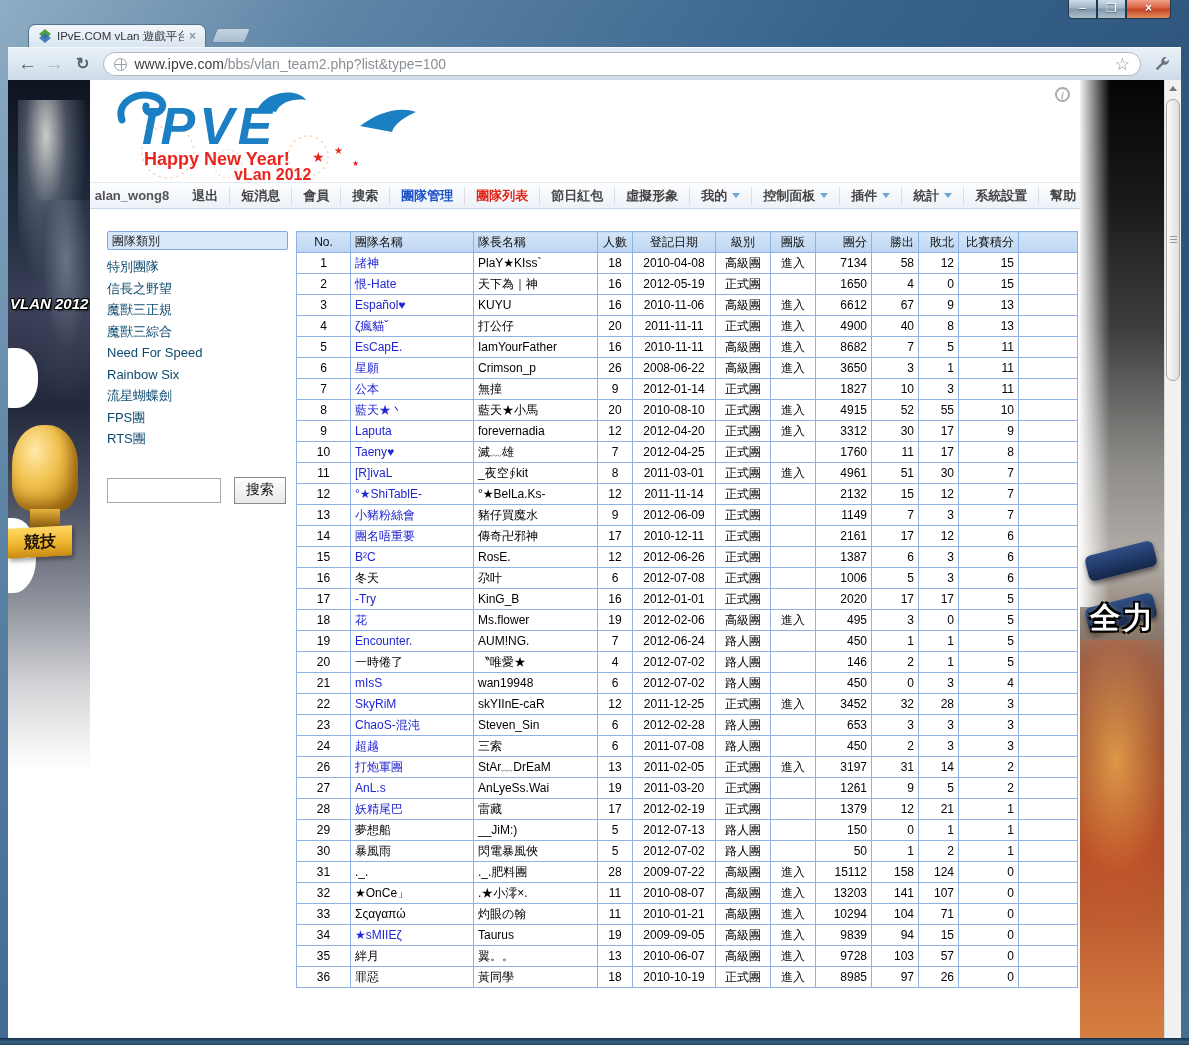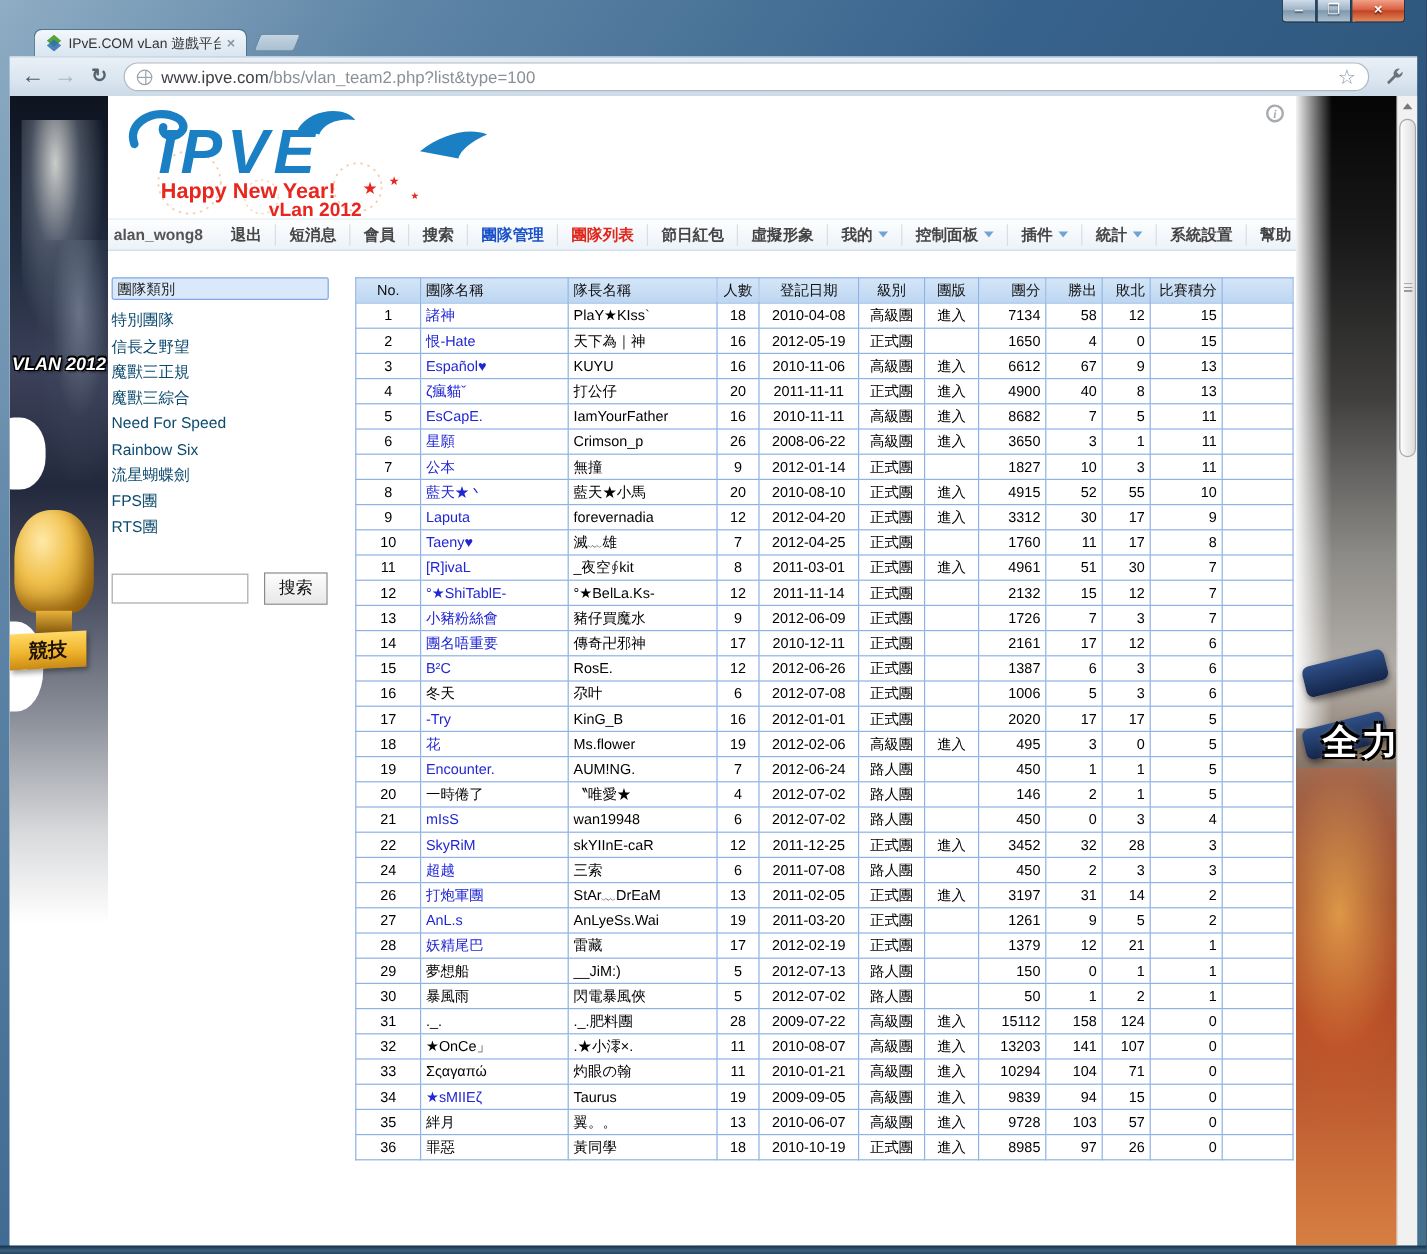--- a/index.html
+++ b/index.html
@@ -77,49 +77,49 @@
     background:linear-gradient(90deg,rgba(255,255,255,.95),rgba(255,255,255,0));}
   .armor1,.armor2{position:absolute;left:6px;width:70px;height:26px;border-radius:6px;
     background:linear-gradient(180deg,#2e4f86,#14254a);transform:rotate(-14deg);
     box-shadow:0 3px 5px rgba(0,0,0,.5);}
   .armor1{top:468px;}
   .armor2{top:520px;}
   .glow{position:absolute;left:-20px;top:560px;width:140px;height:300px;
     background:radial-gradient(ellipse at 40% 40%,rgba(255,180,80,.75) 0%,rgba(220,90,40,.4) 45%,rgba(0,0,0,0) 75%);}
   .full-power{position:absolute;left:10px;top:518px;font-size:30px;font-weight:bold;color:#fff;
     white-space:nowrap;letter-spacing:3px;
-    text-shadow:-2px -2px 0 #000,2px -2px 0 #000,-2px 2px 0 #000,2px 2px 0 #000,0 0 6px rgba(255,200,100,.8);margin-left:12px;}
+    text-shadow:-2px -2px 0 #000,2px -2px 0 #000,-2px 2px 0 #000,2px 2px 0 #000,0 0 6px rgba(255,200,100,.8);}
   
   .scrollbar{width:17px;height:100%;background:#f1f1f1;border-left:1px solid #dcdcdc;position:relative;flex:none;}
   .sb-up{height:17px;display:flex;align-items:center;justify-content:center;}
   .sb-up .tri{width:0;height:0;border-left:4px solid transparent;border-right:4px solid transparent;border-bottom:5px solid #777;}
   .sb-thumb{position:absolute;left:1px;top:19px;width:14px;height:282px;
     background:linear-gradient(90deg,#fcfcfc,#dedede);border:1px solid #a6a6a6;border-radius:7px;}
   .sb-grip{position:absolute;left:3px;top:50%;width:7px;height:8px;margin-top:-4px;
     background:repeating-linear-gradient(180deg,#9a9a9a 0 1px,transparent 1px 3px);}
   
   .content{flex:1;height:100%;position:relative;background:#fff;overflow:hidden;}
-  .site-header{height:102px;position:relative;}
+  .site-header{height:102px;position:relative;margin-left:10px;}
   .info-icon{position:absolute;right:10px;top:7px;width:15px;height:15px;border:2px solid #a7abaf;
     border-radius:50%;color:#a7abaf;font-size:10px;font-weight:bold;font-style:italic;
     text-align:center;line-height:14px;font-family:"Liberation Serif",serif;}
   .mainnav{height:27px;border-top:1px solid #e3ebf3;border-bottom:1px solid #c9d8e6;
     background:linear-gradient(180deg,#fdfeff,#ecf2f8);
     display:flex;align-items:center;justify-content:center;font-size:13px;color:#444;}
   .nav-user{font-weight:bold;color:#555;padding:0 12px;}
   .nav-item{padding:0 11px;font-weight:bold;color:#454545;border-left:1px solid #d9dee3;
     display:flex;align-items:center;gap:5px;white-space:nowrap;}
   .nav-item:first-of-type{border-left:none;}
   .nav-item .dd{width:0;height:0;border-left:4px solid transparent;border-right:4px solid transparent;
     border-top:5px solid #6fa4d4;}
   .nav-item.c-blue{color:#1a50c8;}
   .nav-item.c-red{color:#e0271b;}
   .main{display:flex;padding-top:22px;}
   
-  .sidebar{width:196px;flex:none;padding-left:3px;}
+  .sidebar{width:196px;flex:none;padding-left:17px;}
   .cat-title{width:181px;height:19px;background:#d9e8fa;border:1px solid #7fa8e0;border-radius:2px;
     font-size:12px;color:#222;padding:1px 4px 0;}
   .cat-list{margin:6px 0 0;padding:0;list-style:none;font-size:13px;color:#0c4a6e;}
   .cat-list li{line-height:21.5px;}
   .side-search{margin-top:27px;display:flex;align-items:center;gap:13px;}
   .side-search input{width:114px;height:25px;border:1px solid #a9a9a9;font-size:13px;padding:0 4px;outline:none;}
   .side-search button{width:53px;height:27px;border:1px solid #8a8a8a;background:linear-gradient(180deg,#fdfdfd,#e8e8e8);
     font-size:14px;color:#111;font-family:inherit;}
   
   .tablewrap{margin-left:10px;}
@@ -443,21 +443,21 @@
                   <td class="ac"></td>
                 </tr>
                 <tr>
                   <td class="ac">13</td>
                   <td class="al team"><a href="#">小豬粉絲會</a></td>
                   <td class="al">豬仔買魔水</td>
                   <td class="ac">9</td>
                   <td class="ac">2012-06-09</td>
                   <td class="ac">正式團</td>
                   <td class="ac enter"></td>
-                  <td class="ar">1726</td>
+                  <td class="ar">1149</td>
                   <td class="ar">7</td>
                   <td class="ar">3</td>
                   <td class="ar">7</td>
                   <td class="ac"></td>
                 </tr>
                 <tr>
                   <td class="ac">14</td>
                   <td class="al team"><a href="#">團名唔重要</a></td>
                   <td class="al">傳奇卍邪神</td>
                   <td class="ac">17</td>
@@ -572,20 +572,34 @@
                   <td class="ac">22</td>
                   <td class="al team"><a href="#">SkyRiM</a></td>
                   <td class="al">skYIInE-caR</td>
                   <td class="ac">12</td>
                   <td class="ac">2011-12-25</td>
                   <td class="ac">正式團</td>
                   <td class="ac enter"><span>進入</span></td>
                   <td class="ar">3452</td>
                   <td class="ar">32</td>
                   <td class="ar">28</td>
+                  <td class="ar">3</td>
+                  <td class="ac"></td>
+                </tr>
+                <tr>
+                  <td class="ac">23</td>
+                  <td class="al team"><a href="#">ChaoS-混沌</a></td>
+                  <td class="al">Steven_Sin</td>
+                  <td class="ac">6</td>
+                  <td class="ac">2012-02-28</td>
+                  <td class="ac">路人團</td>
+                  <td class="ac enter"></td>
+                  <td class="ar">653</td>
+                  <td class="ar">3</td>
+                  <td class="ar">3</td>
                   <td class="ar">3</td>
                   <td class="ac"></td>
                 </tr>
                 <tr>
                   <td class="ac">24</td>
                   <td class="al team"><a href="#">超越</a></td>
                   <td class="al">三索</td>
                   <td class="ac">6</td>
                   <td class="ac">2011-07-08</td>
                   <td class="ac">路人團</td>

